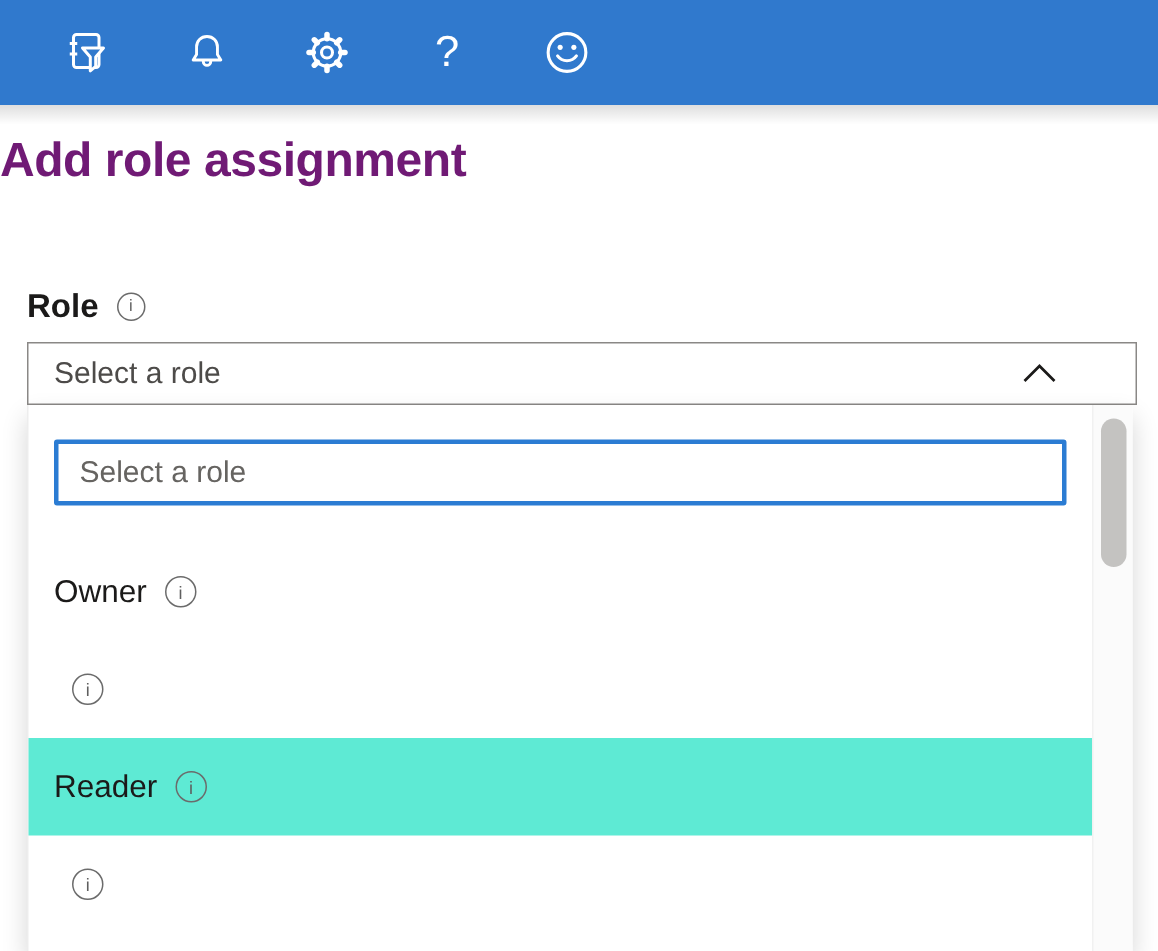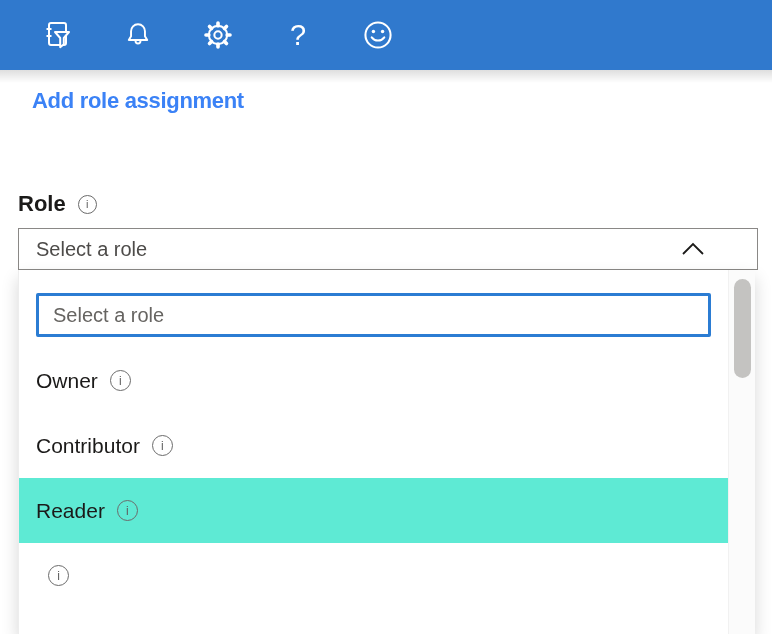--- a/index.html
+++ b/index.html
@@ -45,25 +45,25 @@
     left: 0; top: 70px;
     width: 772px;
     height: 13px;
     background: linear-gradient(to bottom, rgba(0,0,0,0.13), rgba(0,0,0,0));
     pointer-events: none;
   }
 
   
   .page-title {
     position: absolute;
-    left: 32px;
+    left: 0;
     top: 88px;
-    font-size: 22px;
+    font-size: 32px;
     font-weight: 700;
-    color: #3b82f6;
+    color: #701a75;
     letter-spacing: -0.3px;
   }
 
   
   .role-label-row {
     position: absolute;
     left: 18px;
     top: 191px;
     display: flex;
     align-items: center;
@@ -136,21 +136,21 @@
     font-family: "Liberation Sans", sans-serif;
     font-size: 20px;
     color: #333333;
     outline: none;
   }
   .role-search::placeholder { color: #666461; opacity: 1; }
 
   .options-list {
     position: absolute;
     left: 0;
-    top: 78px;
+    top: 92px;
     width: 710px;
   }
   .option-row {
     height: 65px;
     display: flex;
     align-items: center;
     padding-left: 17px;
     cursor: pointer;
   }
   .option-row.highlighted { background: #5eead4; }
@@ -258,21 +258,20 @@
     <div class="options-list">
 
       <div class="option-row">
         <span class="option-label">Owner</span>
         <span class="info-icon">
           <span>i</span>
         </span>
       </div>
 
       <div class="option-row">
-        <span class="option-label">Contributor</span>
         <span class="info-icon">
           <span>i</span>
         </span>
       </div>
 
       <div class="option-row highlighted">
         <span class="option-label">Reader</span>
         <span class="info-icon">
           <span>i</span>
         </span>

